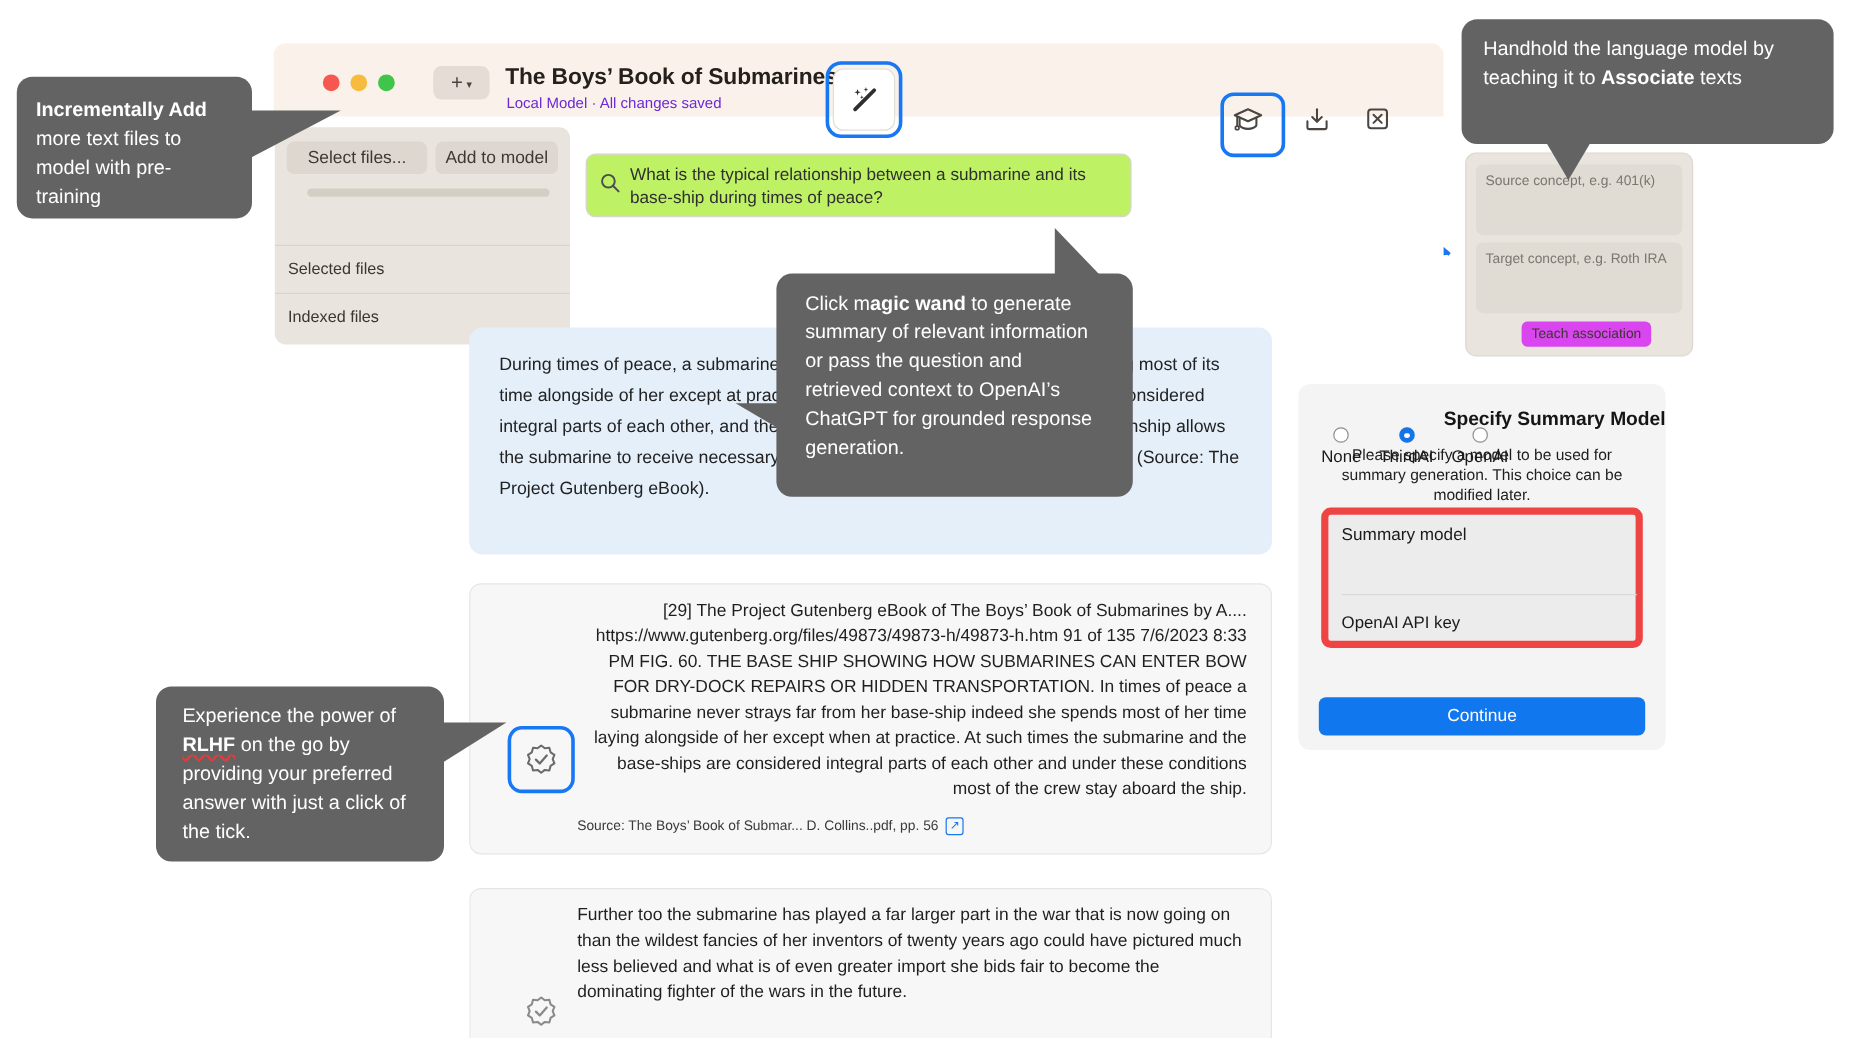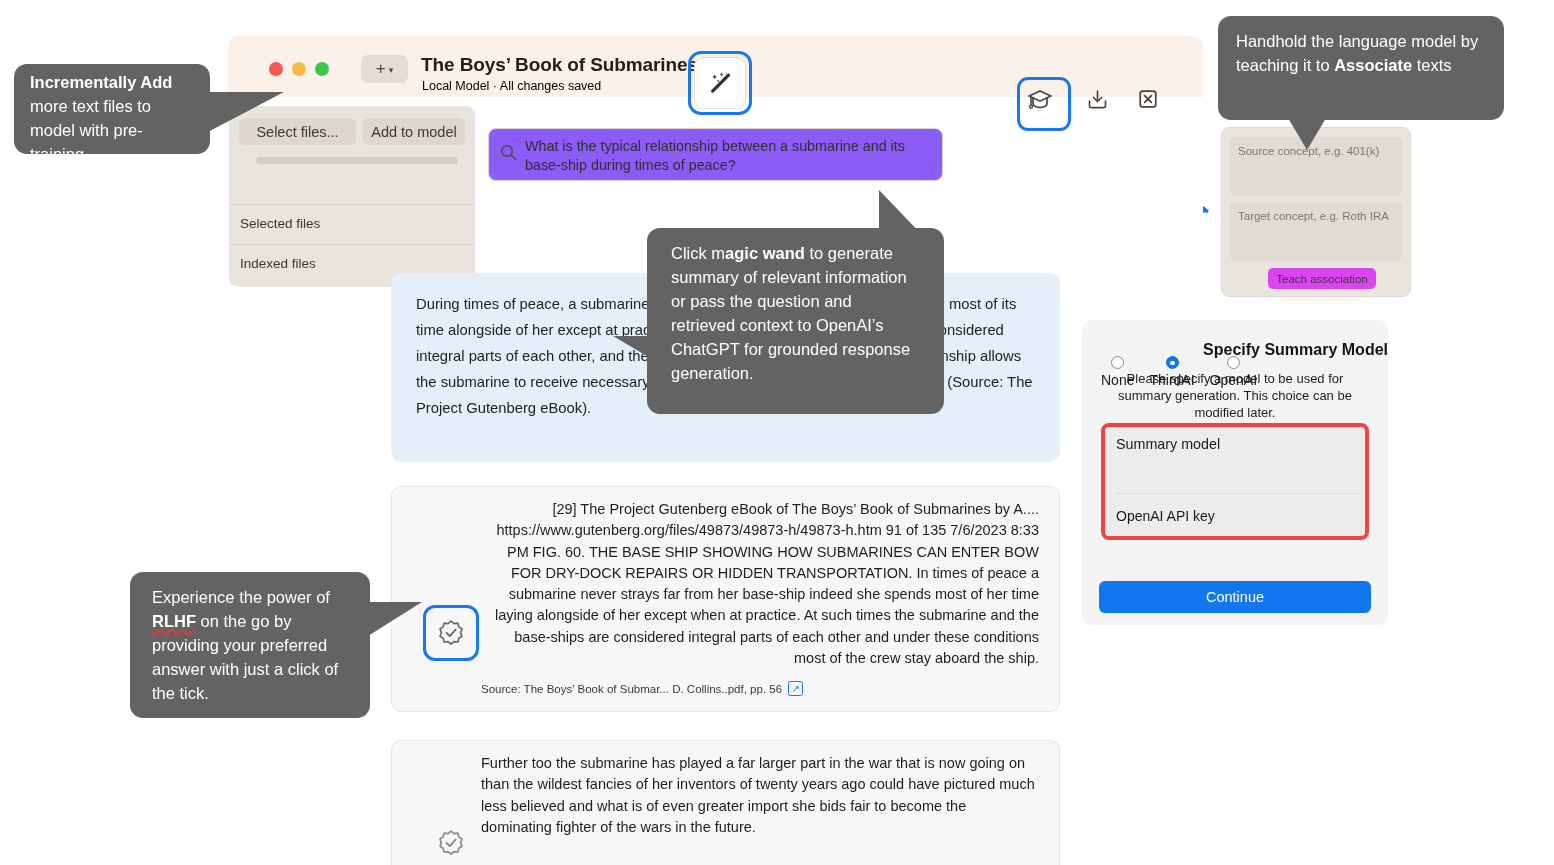--- a/index.html
+++ b/index.html
@@ -47,21 +47,21 @@
   #new-btn .chev { font-size: 9px; position: relative; top: 1px; }
 
   #doc-title {
     position: absolute; left: 193px; top: 18px;
     font-size: 19px; font-weight: bold; color: #25201c;
     letter-spacing: -0.1px;
     white-space: nowrap;
   }
   #doc-sub {
     position: absolute; left: 194px; top: 43px;
-    font-size: 12.5px; color: #000000; white-space: nowrap;
+    font-size: 12.5px; color: #6d28d9; white-space: nowrap;
   }
 
   .tb-icon {
     position: absolute; top: 40px;
     width: 46px; height: 46px;
     display: flex; align-items: center; justify-content: center;
   }
   #tb-teach { left: 789px; top: 41px; }
   #tb-teach .hl {
     position: absolute; left: 0; top: 0; width: 54px; height: 54px;
@@ -101,21 +101,21 @@
     position: absolute; left: 11px; top: 11px;
     font-size: 13.5px; color: #3b3630;
   }
   #row-selected { top: 98px; }
   #row-indexed  { top: 138px; }
 
   
   #searchbar {
     position: absolute; left: 260px; top: 92px;
     width: 455px; height: 53px;
-    background: #8b5cf6;
+    background: #bef264;
     border: 1px solid #d8d4cf;
     border-radius: 8px;
     box-sizing: border-box;
   }
   #search-icon {
     position: absolute; left: 11px; top: 15px;
   }
   #search-text {
     position: absolute; left: 36px; top: 8px; width: 385px;
     font-size: 14.3px; color: #2f2f2f; line-height: 19px;
@@ -214,21 +214,21 @@
     position: absolute; left: 0; top: 21px; width: 306px;
     text-align: right; font-size: 16px; font-weight: bold; color: #151515;
   }
   #sd-desc {
     position: absolute; left: 22px; top: 50px; width: 262px;
     text-align: center; font-size: 13px; color: #1e1e1e; line-height: 17px;
   }
   #sd-group {
     position: absolute; left: 19px; top: 103px;
     width: 268px; height: 117px;
-    background: #ececec; border: 4px solid #ef4444;
+    background: #ececec; border: 6px solid #ef4444;
     border-radius: 8px; box-sizing: border-box;
   }
   #sd-group-label {
     position: absolute; left: 11px; top: 9px;
     font-size: 14.3px; color: #1a1a1a;
   }
   #sd-radios {
     position: absolute; left: 19px; top: 36px;
     display: flex; align-items: center; gap: 15px;
   }
@@ -281,32 +281,32 @@
     box-sizing: border-box;
     padding: 14px 18px;
   }
   .callout b { font-weight: bold; }
   .tail {
     position: absolute;
     width: 0; height: 0;
   }
 
   #callout-pretrain {
-    left: 14px; top: 64px; width: 196px; height: 90px;
-    padding: 6px 16px;
+    left: 14px; top: 64px; width: 196px; height: 118px;
+    padding: 16px 16px;
   }
   #callout-pretrain .tail {
     left: 190px; top: 28px;
     border-top: 0 solid transparent;
     border-left: 80px solid #636363;
     border-bottom: 42px solid transparent;
   }
 
   #callout-associate {
-    left: 1218px; top: 16px; width: 286px; height: 104px;
+    left: 1218px; top: 16px; width: 310px; height: 104px;
     padding: 13px 18px;
   }
   #callout-associate .tail {
     left: 70px; top: 102px;
     border-left: 19px solid transparent;
     border-right: 19px solid transparent;
     border-top: 32px solid #636363;
   }
 
   #callout-wand {

